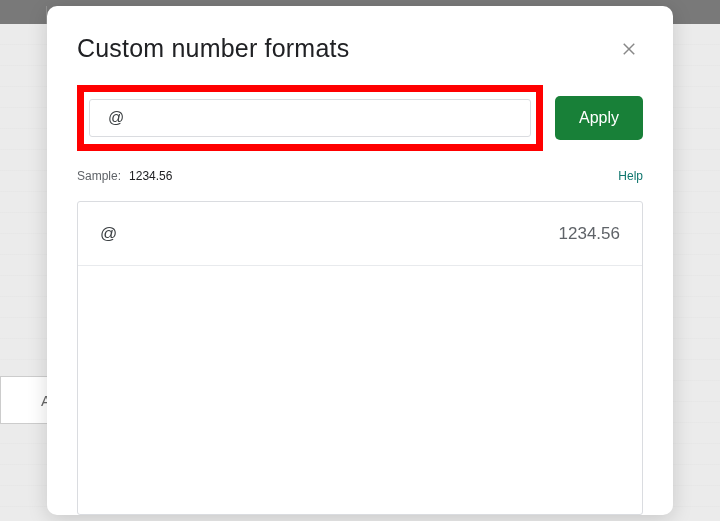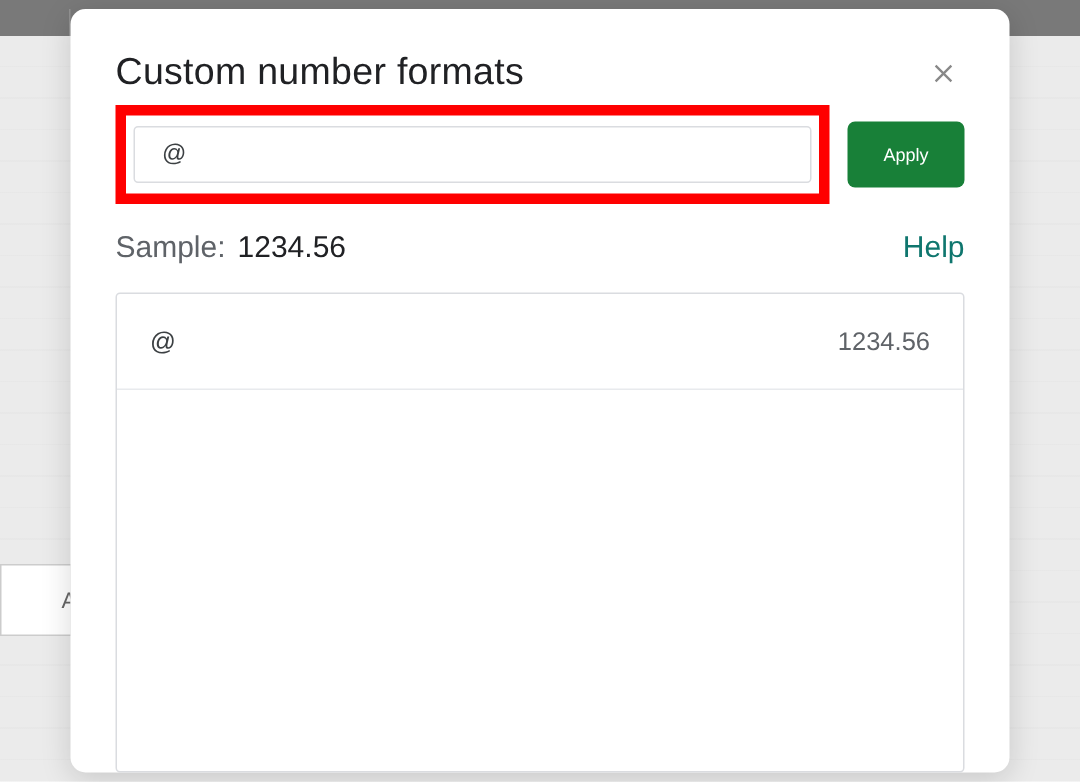--- a/index.html
+++ b/index.html
@@ -75,21 +75,21 @@
     box-shadow: 0 4px 20px rgba(0,0,0,0.15);
     padding: 28px 30px 0 30px;
     display: flex;
     flex-direction: column;
   }
 
   .dialog-header {
     display: flex;
     align-items: center;
     justify-content: space-between;
-    margin-bottom: 7px;
+    margin-bottom: 22px;
   }
   .dialog-title {
     font-size: 25px;
     font-weight: 400;
     color: #202124;
     letter-spacing: 0.2px;
   }
   .close-btn {
     width: 28px;
     height: 28px;
@@ -134,31 +134,31 @@
   }
 
   .apply-btn {
     align-self: center;
     height: 44px;
     padding: 0 24px;
     background: #188038;
     color: #fff;
     border: none;
     border-radius: 5px;
+    font-size: 16px;
+    font-weight: 500;
+    cursor: pointer;
+    margin-top: 0px;
+  }
+
+  .sample-row {
+    display: flex;
+    justify-content: space-between;
+    align-items: center;
     font-size: 12px;
-    font-weight: 500;
-    cursor: pointer;
-    margin-top: 0px;
-  }
-
-  .sample-row {
-    display: flex;
-    justify-content: space-between;
-    align-items: center;
-    font-size: 20px;
     margin-bottom: 18px;
   }
   .sample-left {
     display: flex;
     gap: 8px;
   }
   .sample-label {
     color: #5f6368;
   }
   .sample-value {

